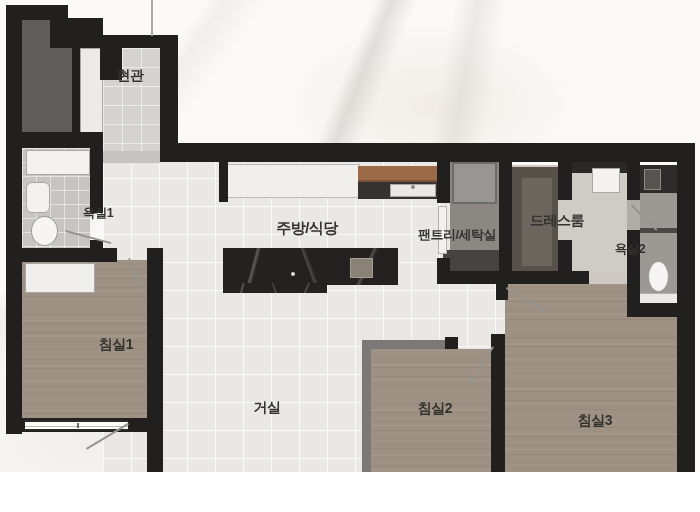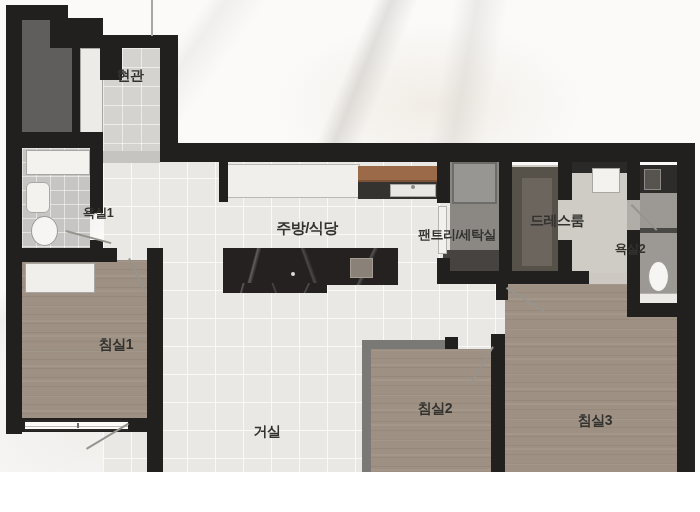--- a/index.html
+++ b/index.html
@@ -145,17 +145,17 @@
 
   <div class="abs" style="left:151px;top:0;width:2px;height:36px;background:#a8a7a5;"></div>
 
   <div class="label" style="left:130px;top:76px;">현관</div>
   <div class="label small" style="left:62px;top:213px;margin-left:36px;">욕실1</div>
   <div class="label" style="left:307px;top:228px;font-size:15px;">주방/식당</div>
   <div class="label" style="left:457px;top:235px;font-size:13px;">팬트리/세탁실</div>
   <div class="label" style="left:557px;top:221px;">드레스룸</div>
   <div class="label small" style="left:630px;top:249px;">욕실2</div>
   <div class="label" style="left:100px;top:345px;margin-left:16px;">침실1</div>
-  <div class="label" style="left:267px;top:408px;margin-top:24px;">거실</div>
+  <div class="label" style="left:267px;top:408px;">거실</div>
   <div class="label" style="left:435px;top:409px;">침실2</div>
   <div class="label" style="left:595px;top:421px;">침실3</div>
 
 </div>
 
 </body></html>

